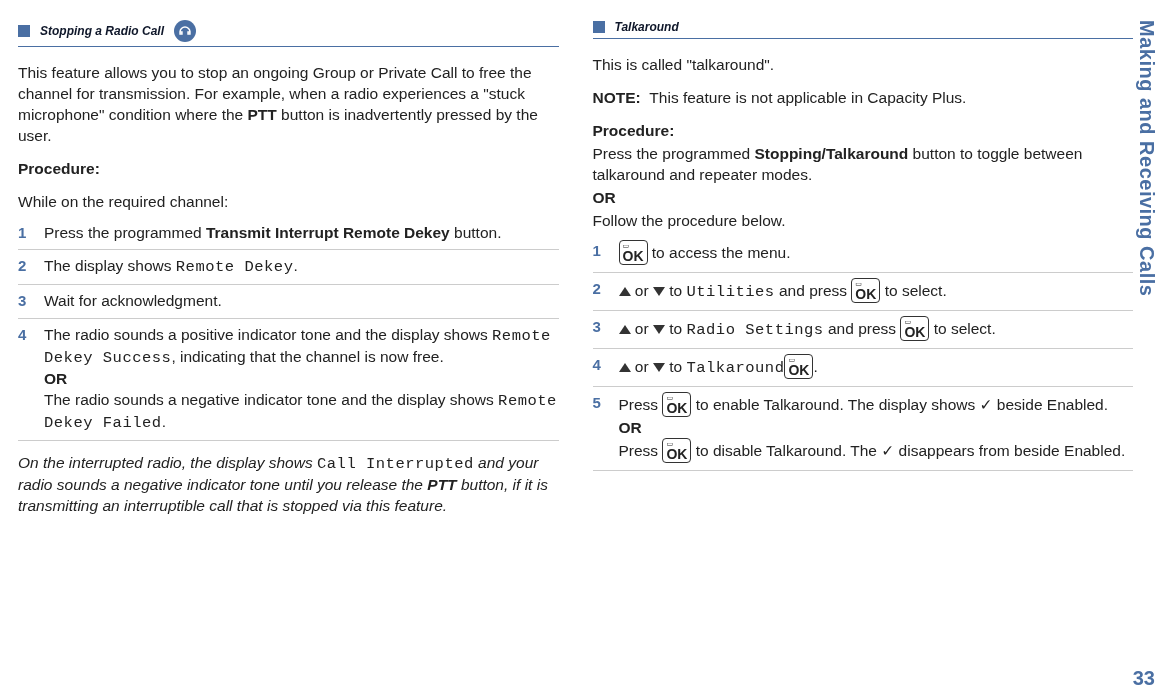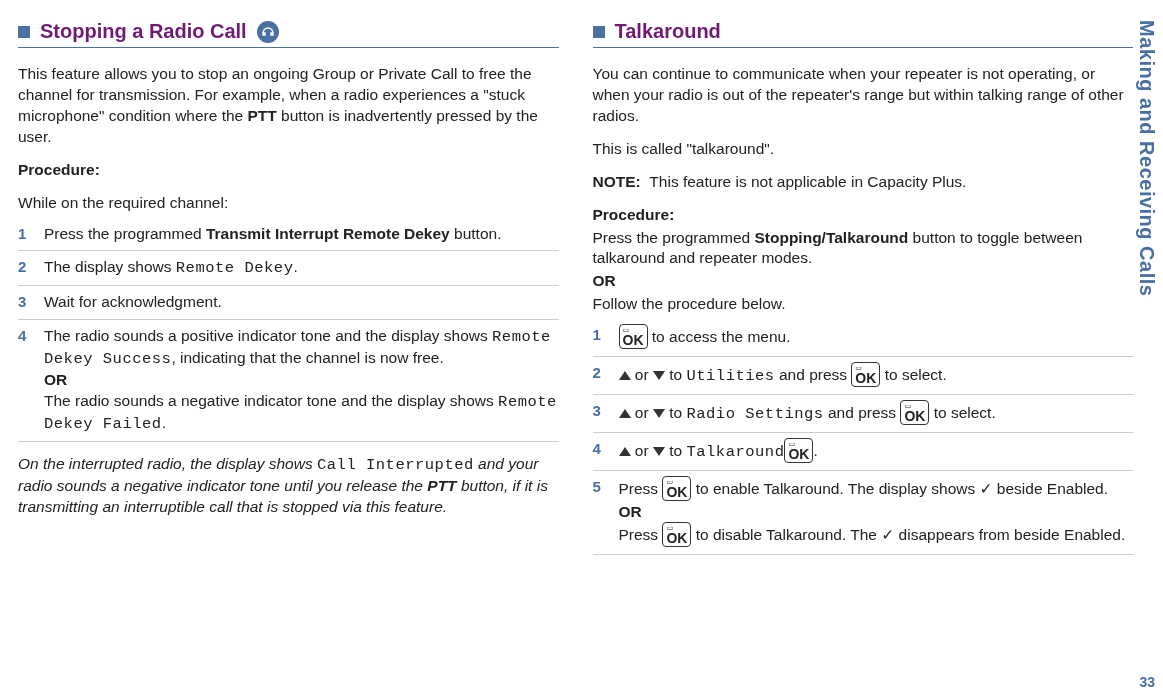--- a/index.html
+++ b/index.html
@@ -28,23 +28,24 @@
     margin-bottom: 4px;
   }
   .sq {
     width: 12px;
     height: 12px;
     background: #4a6fa3;
     display: inline-block;
     flex-shrink: 0;
   }
   .section-title {
-    color: #701a75;
-    font-size: 20px;
-    font-weight: bold;
+    color: #0f172a;
+    font-size: 12px;
+    font-weight: bold;
+    font-style: italic;
   }
   .icon-circle {
     width: 22px;
     height: 22px;
     border-radius: 50%;
     background: #4a6fa3;
     display: inline-flex;
     align-items: center;
     justify-content: center;
     flex-shrink: 0;
@@ -130,21 +131,21 @@
     color: #4a6fa3;
     font-size: 20px;
     font-weight: bold;
     letter-spacing: 0.5px;
   }
   .page-num {
     position: absolute;
     right: 8px;
     bottom: 6px;
     color: #4a6fa3;
-    font-size: 14px;
+    font-size: 20px;
     font-weight: bold;
   }
   .note-label { font-weight: bold; text-align: center; }
 </style>
 </head>
 <body>
 
 <div class="page">
 
   <div class="col">
@@ -201,21 +202,20 @@
     </p>
   </div>
 
   <div class="col">
     <div class="section-head">
       <span class="sq"></span>
       <span class="section-title">Talkaround</span>
     </div>
     <div class="hr"></div>
 
-    <p class="body">You can continue to communicate when your repeater is not operating, or when your radio is out of the repeater's range but within talking range of other radios.</p>
     <p class="body">This is called "talkaround".</p>
 
     <p class="body">
       <span class="note-label">NOTE:</span>&nbsp;&nbsp;<span>This feature is not applicable in Capacity Plus.</span>
     </p>
 
     <p class="body" style="margin-bottom:2px"><span class="bold">Procedure:</span></p>
     <p class="body" style="margin-bottom:2px">
       <span>Press the programmed </span><span class="bold">Stopping/Talkaround</span><span> button to toggle between talkaround and repeater modes.</span>
     </p>

